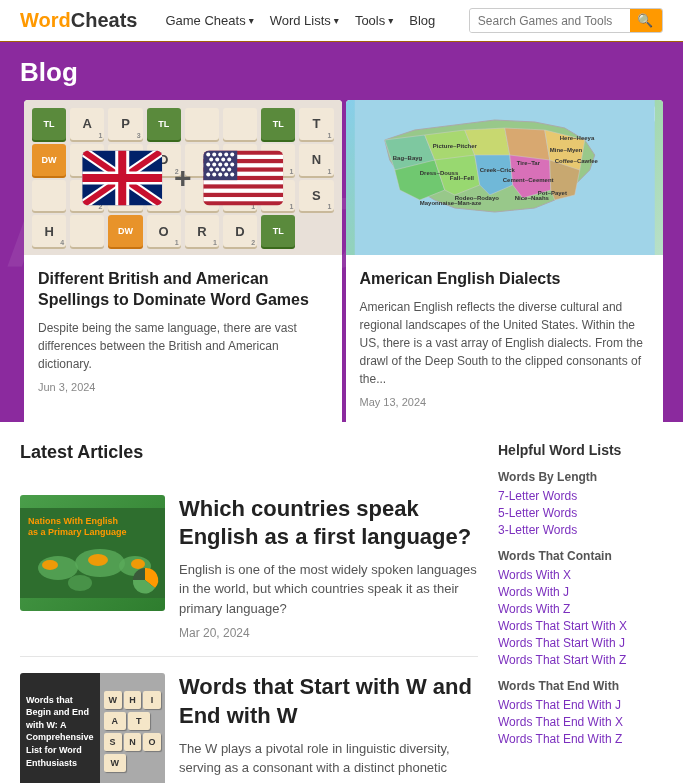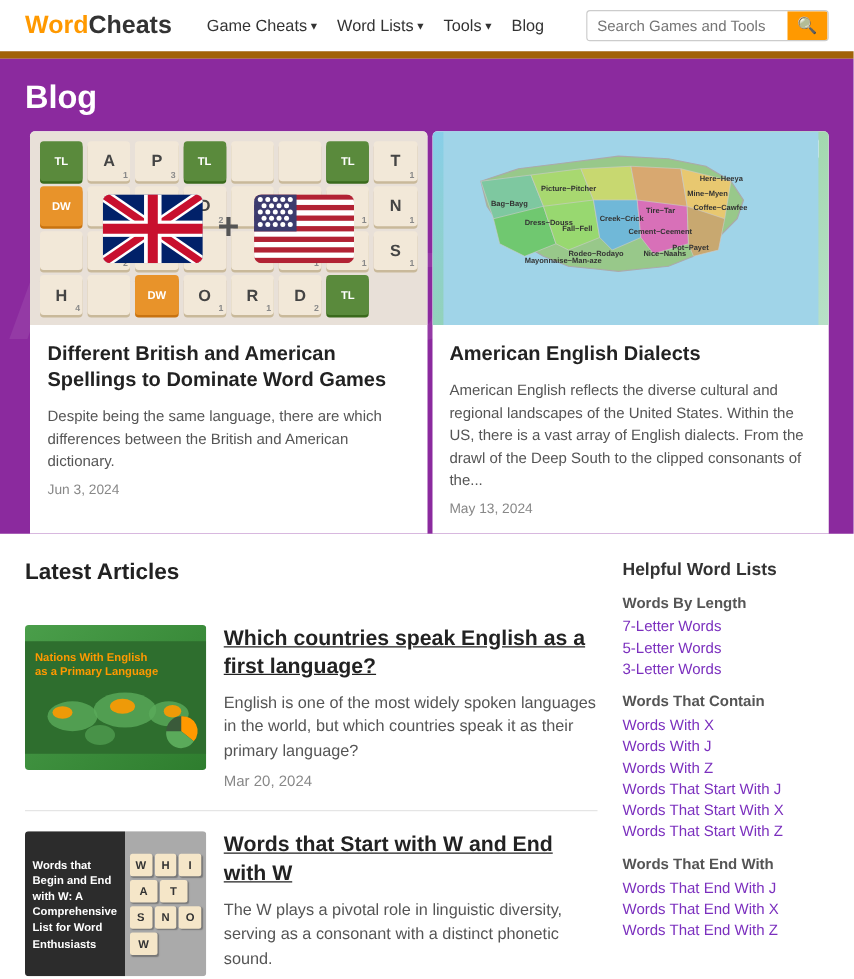--- a/index.html
+++ b/index.html
@@ -3,21 +3,21 @@
   <meta charset="utf-8">
   <style>
     * { box-sizing: border-box; margin: 0; padding: 0; }
     body { font-family: Arial, sans-serif; font-size: 14px; color: #333; background: #fff; }
 
     
     #header {
       display: flex;
       align-items: center;
       padding: 8px 20px;
-      border-bottom: 6px solid #a16207;
+      border-bottom: 1px solid #a16207;
       gap: 20px;
     }
     #logo {
       font-size: 20px;
       font-weight: bold;
       text-decoration: none;
     }
     #logo .word { color: #ff9900; }
     #logo .cheats { color: #333; }
     #nav {
@@ -207,26 +207,25 @@
       background: #f5e6c8;
       width: 22px; height: 18px;
       border-radius: 2px;
       display: flex; align-items: center; justify-content: center;
       font-size: 9px; font-weight: bold;
       box-shadow: 1px 1px 1px rgba(0,0,0,0.3);
     }
 
     .article-content { flex: 1; }
     .article-content h3 {
-      font-size: 17px;
+      font-size: 22px;
       font-weight: bold;
       color: #222;
       margin-bottom: 8px;
       line-height: 1.3;
-      text-decoration: underline;
     }
     .article-content h3 a {
       color: #222;
       text-decoration: none;
     }
     .article-content p {
       font-size: 13px;
       color: #555;
       line-height: 1.5;
       margin-bottom: 8px;
@@ -516,21 +515,21 @@
             <circle cx="5" cy="24" r="2" fill="white"></circle>
             <circle cx="11" cy="24" r="2" fill="white"></circle>
             <circle cx="17" cy="24" r="2" fill="white"></circle>
             <circle cx="23" cy="24" r="2" fill="white"></circle>
             <circle cx="29" cy="24" r="2" fill="white"></circle>
           </svg>
         </div>
       </div>
       <div class="featured-body">
         <h2>Different British and American Spellings to Dominate Word Games</h2>
-        <p>Despite being the same language, there are which differences between the British and American dictionary.</p>
+        <p>Despite being the same language, there are vast differences between the British and American dictionary.</p>
         <div class="featured-date">Jun 3, 2024</div>
       </div>
     </div>
 
     <div class="featured-card">
       <div class="map-container">
         <div class="map-heading">Dialects of the United States</div>
 
         <svg width="100%" height="100%" viewBox="0 0 300 155" style="position:absolute;top:0;left:0;">
           <rect width="300" height="155" fill="#a0d4e8"></rect>
@@ -651,22 +650,22 @@
       <h4>Words By Length</h4>
       <a class="sidebar-link">7-Letter Words</a>
       <a class="sidebar-link">5-Letter Words</a>
       <a class="sidebar-link">3-Letter Words</a>
 
       <h4>Words That Contain</h4>
       <a class="sidebar-link">Words With X</a>
       <a class="sidebar-link">Words With J</a>
       <a class="sidebar-link">Words With Z</a>
 
+      <a class="sidebar-link">Words That Start With X</a>
       <a class="sidebar-link">Words That Start With J</a>
-      <a class="sidebar-link">Words That Start With X</a>
       <a class="sidebar-link">Words That Start With Z</a>
 
       <h4>Words That End With</h4>
       <a class="sidebar-link">Words That End With J</a>
       <a class="sidebar-link">Words That End With X</a>
       <a class="sidebar-link">Words That End With Z</a>
 
     </div>
   </div>
 </div>

